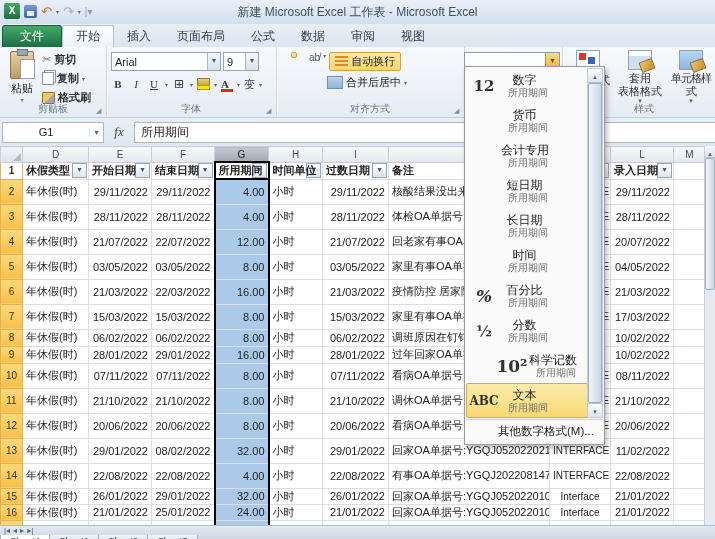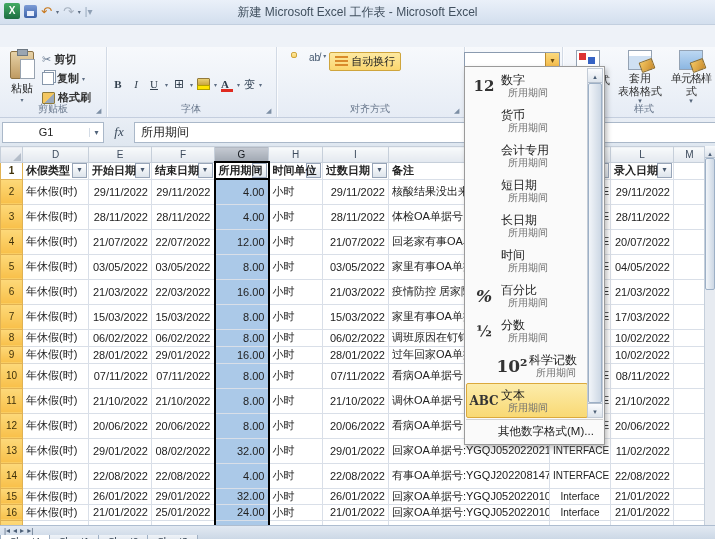--- a/index.html
+++ b/index.html
@@ -154,21 +154,21 @@
   .hs-thumb{position:absolute;left:12px;top:0px;bottom:0px;width:80px;background:linear-gradient(#f2f5f9,#ccd7e4);border:1px solid #9db0c6;border-radius:2px;}
   
   .nf-dropdown{position:absolute;left:464px;top:66px;width:137px;z-index:100;background:#fafafa;
     border:1px solid #9a9a9a;box-shadow:2px 3px 5px rgba(60,60,60,.35);padding:1px;}
   .nf-list{position:relative;padding-right:15px;}
   .nf-item{display:flex;height:33px;align-items:center;border:1px solid transparent;}
   .nf-item.selected{background:linear-gradient(#fcecab,#f9d974);border:1px solid #dba93c;border-radius:2px;}
   .nf-ic{flex:0 0 34px;text-align:center;font-family:"DejaVu Serif","Liberation Serif",serif;
     font-weight:bold;color:#333;font-size:15px;}
   .nf-txt{display:flex;flex-direction:column;justify-content:center;overflow:hidden;}
-  .nf-lbl{font-size:12px;color:#1c1c1c;line-height:14px;}
+  .nf-lbl{font-size:12px;color:#1c1c1c;line-height:14px;text-align:center;}
   .nf-smp{font-size:10px;color:#6f6f6f;line-height:12px;padding-left:7px;}
   .currency-icon{position:relative;}
   .accounting-icon{position:relative;}
   .short-date-icon,.long-date-icon{position:relative;}
   .time-icon{position:relative;}
   .percent-icon{font-size:17px;font-style:italic;}
   .fraction-icon{font-size:15px;}
   .scientific-icon{font-size:17px;margin-left:28px;}
   .text-icon{font-size:12px;letter-spacing:0;}
   .nf-scroll{position:absolute;right:0;top:0;bottom:0;width:14px;background:#eef1f5;border:1px solid #c3cbd6;}
@@ -190,20 +190,30 @@
       <span class="save-icon"></span>
       <span class="undo-icon">↶</span>
         <span class="caret">▾</span>
       <span class="redo-icon">↷</span>
         <span class="caret">▾</span>
       <span class="qat-sep">|▾</span>
     </div>
     <div class="title-text">新建 Microsoft Excel 工作表  -  Microsoft Excel</div>
   </div>
 
+  <div class="tabstrip">
+    <div class="file-tab">文件</div>
+    <div class="rtab active">开始</div>
+    <div class="rtab">插入</div>
+    <div class="rtab">页面布局</div>
+    <div class="rtab">公式</div>
+    <div class="rtab">数据</div>
+    <div class="rtab">审阅</div>
+    <div class="rtab">视图</div>
+  </div>
 
   <div class="ribbon">
 
     <div class="rgroup g-clip">
       <div class="paste-btn">
         <div class="paste-ic"></div>
         <div class="paste-lbl">粘贴</div>
         <div class="caret">▾</div>
       </div>
       <div class="clip-col">
@@ -219,20 +229,30 @@
         <span class="sbtn">
             <i class="ic-brush"></i>
             <span>格式刷</span>
           </span>
       </div>
       <div class="glabel">剪贴板</div>
       <div class="launcher"></div>
     </div>
 
     <div class="rgroup g-font">
+      <div class="font-row1">
+        <div class="combo" style="width:108px">
+          <span class="cv">Arial</span>
+            <span class="cb"></span>
+        </div>
+        <div class="combo" style="width:34px">
+          <span class="cv">9</span>
+            <span class="cb"></span>
+        </div>
+      </div>
       <div class="font-row2">
         <span class="tb tb-b">B</span>
         <span class="tb tb-i">I</span>
         <span class="tb tb-u">U</span>
           <span class="caret">▾</span>
         <span class="tb tb-bord"></span>
           <span class="caret">▾</span>
         <span class="ic-fill"></span>
           <span class="caret">▾</span>
         <span class="ic-fontcol">A</span>
@@ -247,20 +267,32 @@
     <div class="rgroup g-align">
       <div class="al-row1">
         <span class="albtn"><i class="lines"></i></span>
         <span class="albtn on"><i class="lines"></i></span>
         <span class="albtn"><i class="lines"></i></span>
         <span class="ic-orient">ab̸</span>
           <span class="caret">▾</span>
         <span class="wrap-btn">
             <i class="ic-wrap"></i>
             <span>自动换行</span>
+          </span>
+      </div>
+      <div class="al-row2">
+        <span class="albtn"><i class="lines"></i></span>
+        <span class="albtn"><i class="lines"></i></span>
+        <span class="albtn"><i class="lines"></i></span>
+        <span class="albtn"><i class="lines"></i></span>
+        <span class="albtn"><i class="lines"></i></span>
+        <span class="merge-btn">
+            <i class="ic-merge"></i>
+            <span>合并后居中</span>
+            <span class="caret">▾</span>
           </span>
       </div>
       <div class="glabel">对齐方式</div>
       <div class="launcher"></div>
     </div>
 
     <div class="rgroup g-num">
       <div class="nf-combo">
         <span class="cv"></span>
           <span class="cb"></span>

